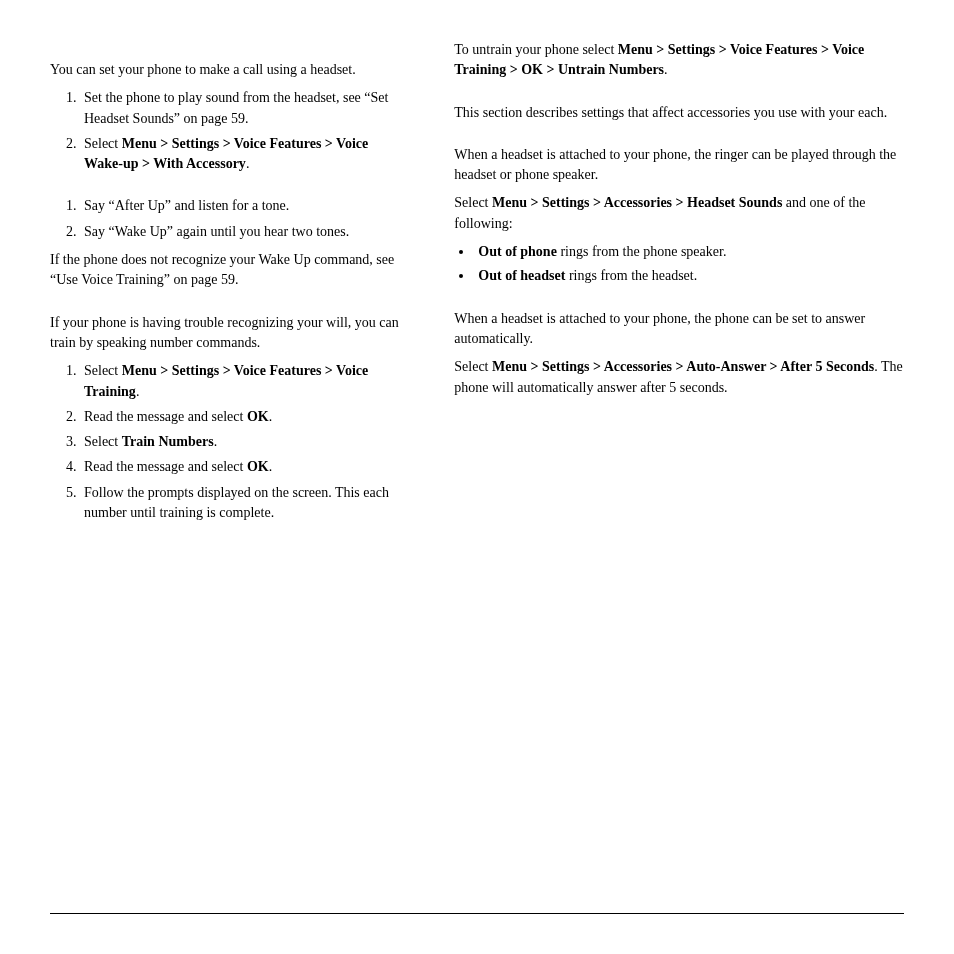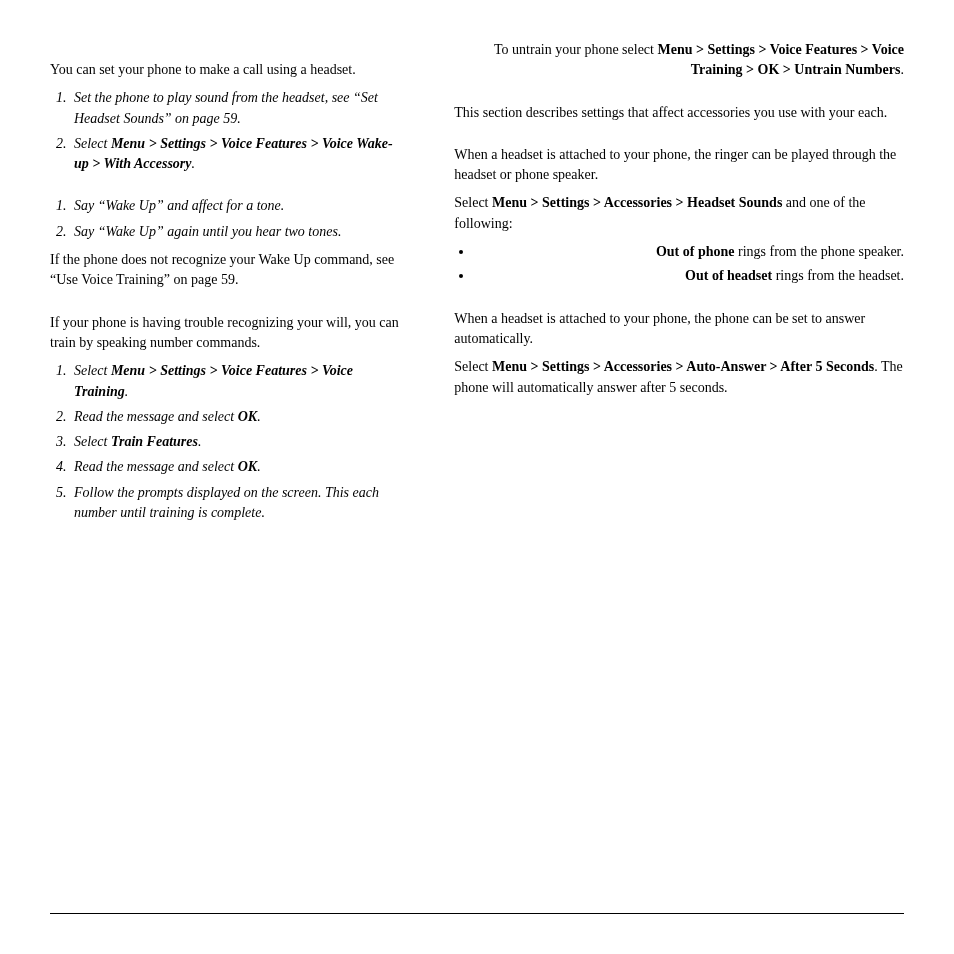--- a/index.html
+++ b/index.html
@@ -47,54 +47,51 @@
 
     .section {
       margin-bottom: 22px;
     }
 
     p {
       margin-bottom: 8px;
     }
 
     ol {
-      margin-left: 20px;
+      margin-left: 30px;
       margin-bottom: 8px;
-      font-style: italic;
     }
 
     ol li {
       margin-bottom: 5px;
       padding-left: 4px;
     }
 
     ul {
       margin-left: 20px;
       margin-bottom: 8px;
       list-style-type: disc;
     }
 
     ul li {
       margin-bottom: 4px;
       padding-left: 4px;
-      text-align: right;
     }
 
     .bold {
       font-weight: bold;
     }
 
     .bottom-border {
       border-bottom: 1px solid #000;
       margin-top: 20px;
     }
 
     .right-col .top-section {
       margin-bottom: 22px;
-      text-align: right;
     }
   </style>
 </head>
 <body>
 
 <div class="page-container">
   <div class="two-column">
 
     <div class="left-col">
 
@@ -105,37 +102,37 @@
             Set the phone to play sound from the headset, see “Set Headset Sounds” on page 59.
           </li>
           <li>
             Select <span class="bold">Menu &gt; Settings &gt; Voice Features &gt; Voice Wake-up &gt; With Accessory</span>.
           </li>
         </ol>
       </div>
 
       <div class="section">
         <ol>
-          <li>Say “Wake Up” and affect for a tone.</li>
+          <li>Say “After Up” and listen for a tone.</li>
           <li>Say “Wake Up” again until you hear two tones.</li>
         </ol>
         <p>If the phone does not recognize your Wake Up command, see “Use Voice Training” on page 59.</p>
       </div>
 
       <div class="section">
         <p>If your phone is having trouble recognizing your will, you can train by speaking number commands.</p>
         <ol>
           <li>
             Select <span class="bold">Menu &gt; Settings &gt; Voice Features &gt; Voice Training</span>.
           </li>
           <li>
             Read the message and select <span class="bold">OK</span>.
           </li>
           <li>
-            Select <span class="bold">Train Features</span>.
+            Select <span class="bold">Train Numbers</span>.
           </li>
           <li>
             Read the message and select <span class="bold">OK</span>.
           </li>
           <li>
             Follow the prompts displayed on the screen. This each number until training is complete.
           </li>
         </ol>
       </div>
 

